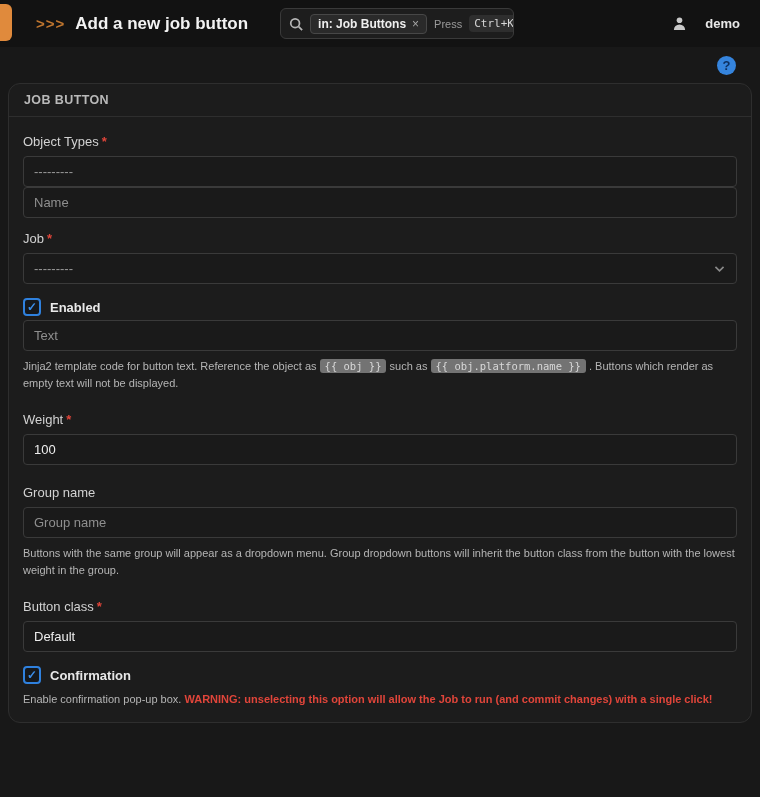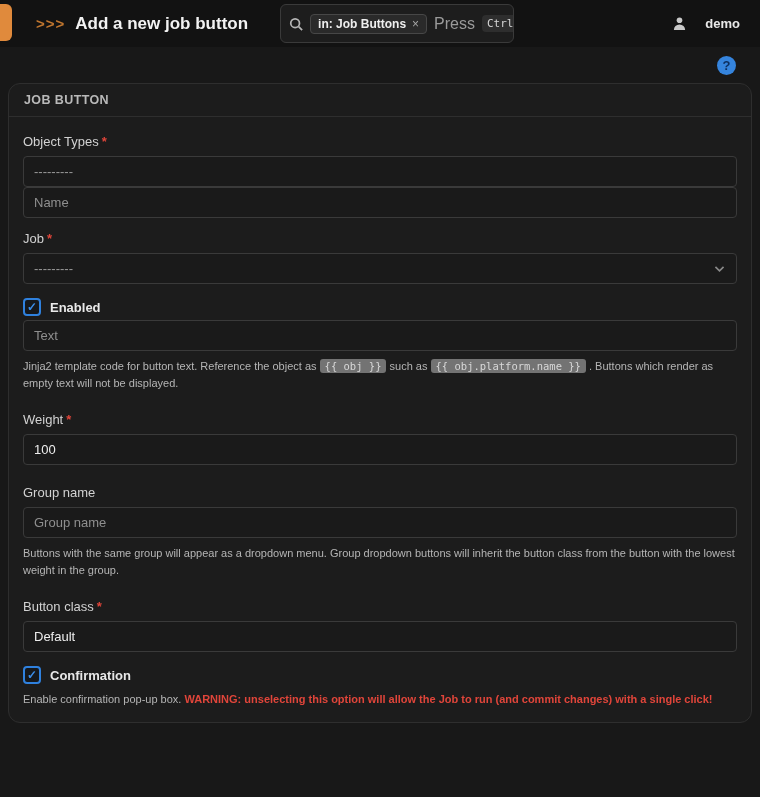--- a/index.html
+++ b/index.html
@@ -15,32 +15,32 @@
     position:relative; height:47px; background:#121212;
     display:flex; align-items:center; padding:0 20px 0 36px;
   }
   .nav-pill{
     position:absolute; left:-8px; top:4px; width:20px; height:37px;
     background:#e08a3c; border-radius:6px;
   }
   .chevrons{ color:#c0762f; font-weight:bold; font-size:15px; letter-spacing:1px; margin-right:10px; user-select:none; }
   .page-title{ font-size:17px; font-weight:bold; color:#f2f2f2; }
   .searchbox{
-    margin-left:32px; width:234px; height:39px; background:#1d1d1d;
+    margin-left:32px; width:234px; height:31px; background:#1d1d1d;
     border:1px solid #3a3a3a; border-radius:6px;
     display:flex; align-items:center; padding:0 8px; gap:7px; overflow:hidden;
   }
   .searchbox svg{ flex:none; }
   .search-tag{
     display:flex; align-items:center; gap:6px; background:#2a2a2a;
     border:1px solid #474747; border-radius:4px; padding:2px 7px;
     font-size:12px; font-weight:bold; color:#efefef; white-space:nowrap;
   }
   .search-tag .tag-x{ color:#a7a7a7; font-weight:normal; font-size:12px; cursor:pointer; }
-  .press{ color:#9a9a9a; font-size:16px; white-space:nowrap; }
+  .press{ color:#9a9a9a; font-size:11px; white-space:nowrap; }
   .kbd{
     background:#2e2e2e; border-radius:4px; padding:2px 5px;
     font-family:"DejaVu Sans Mono", monospace; font-size:11px; color:#d6d6d6; white-space:nowrap;
   }
   .user{ margin-left:auto; display:flex; align-items:center; gap:18px; font-weight:bold; color:#e8e8e8; font-size:13px; }
   
   .help-row{ height:36px; display:flex; justify-content:flex-end; align-items:center; padding-right:24px; }
   .help-btn{
     width:19px; height:19px; border-radius:50%; background:#3584dd;
     color:#0d2f5e; font-weight:bold; font-size:13px;

